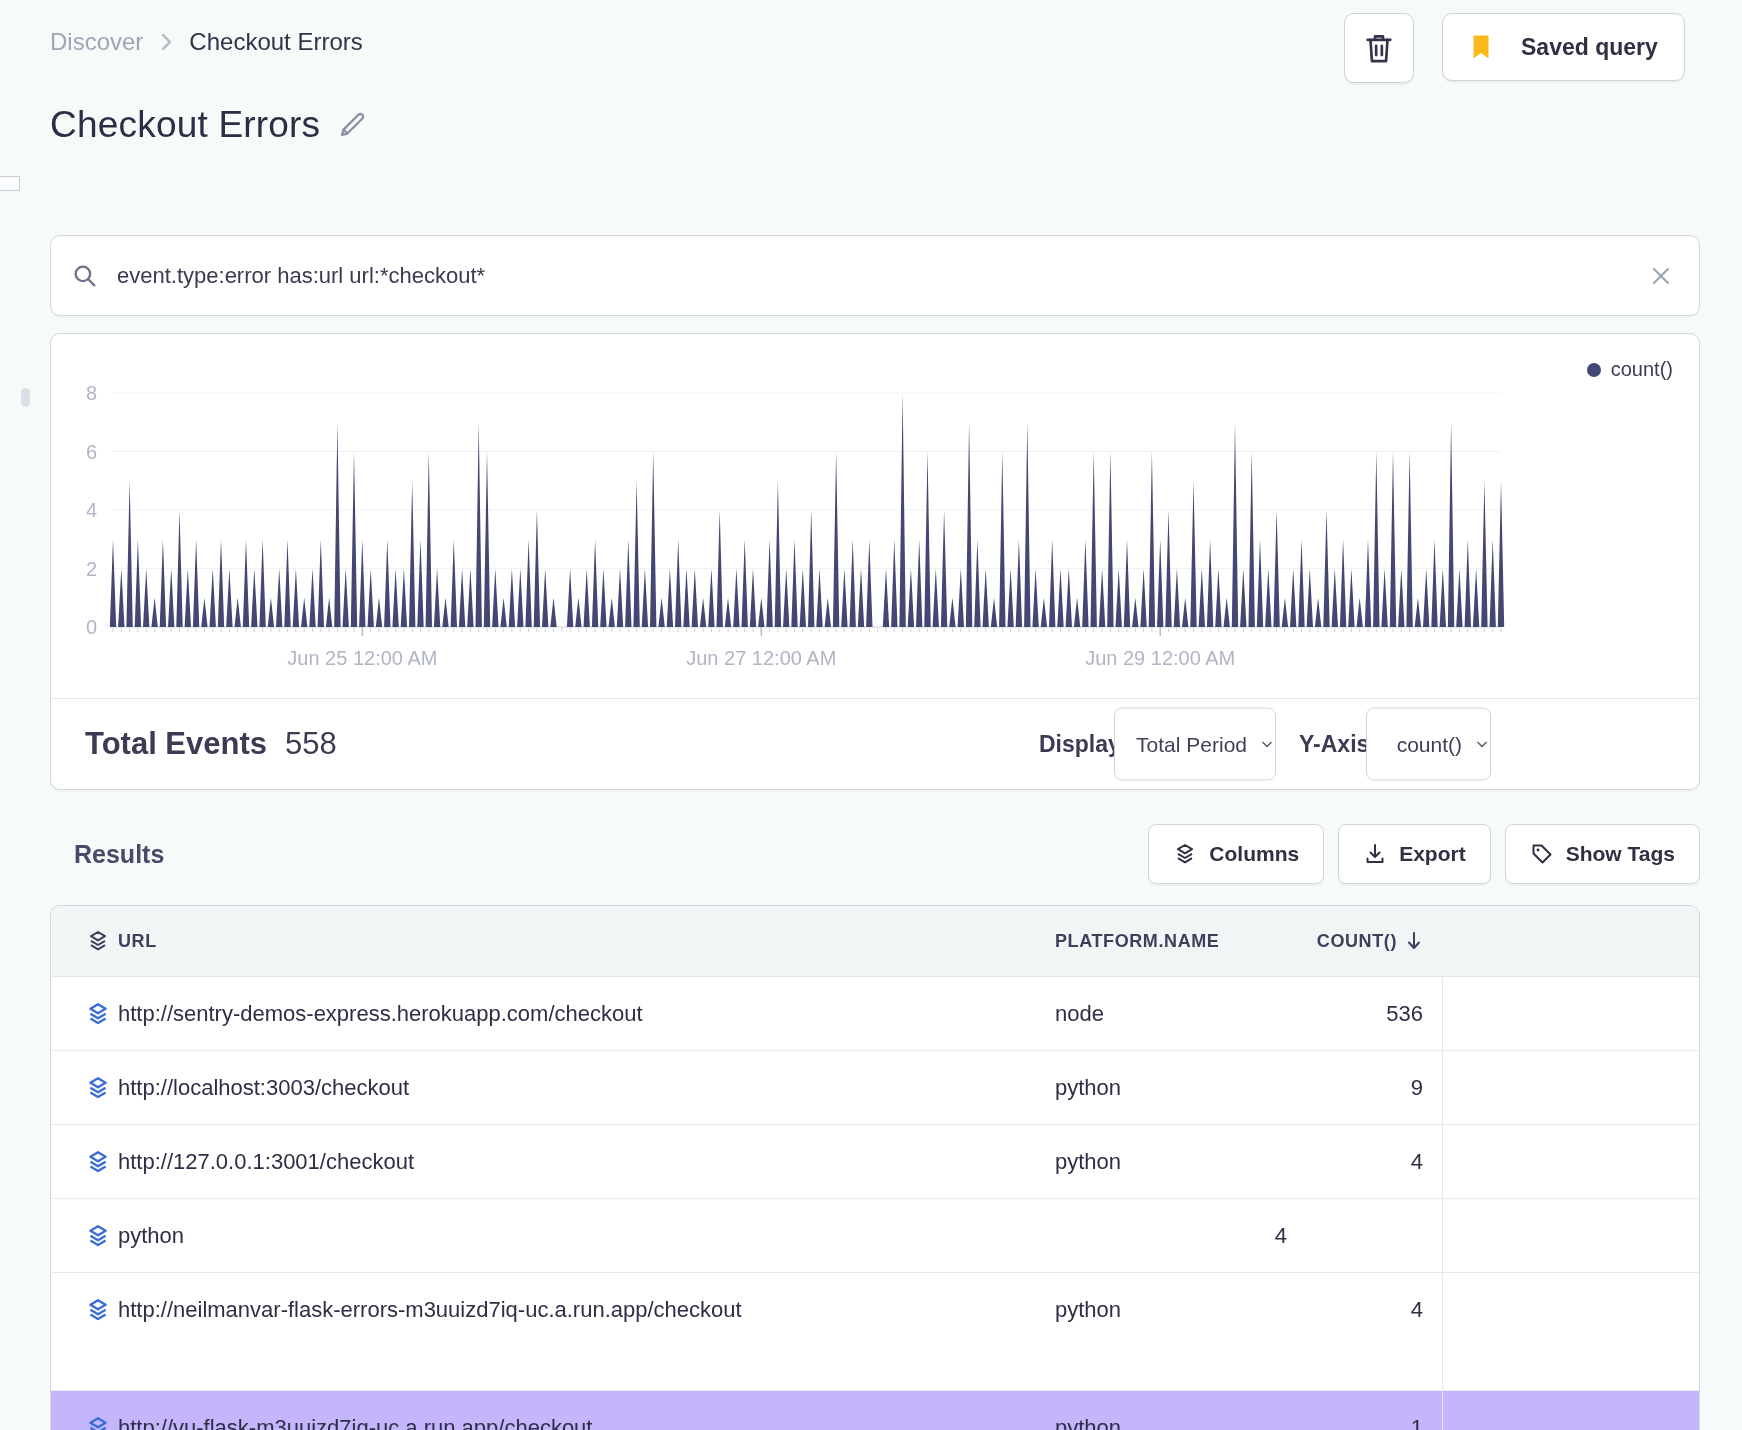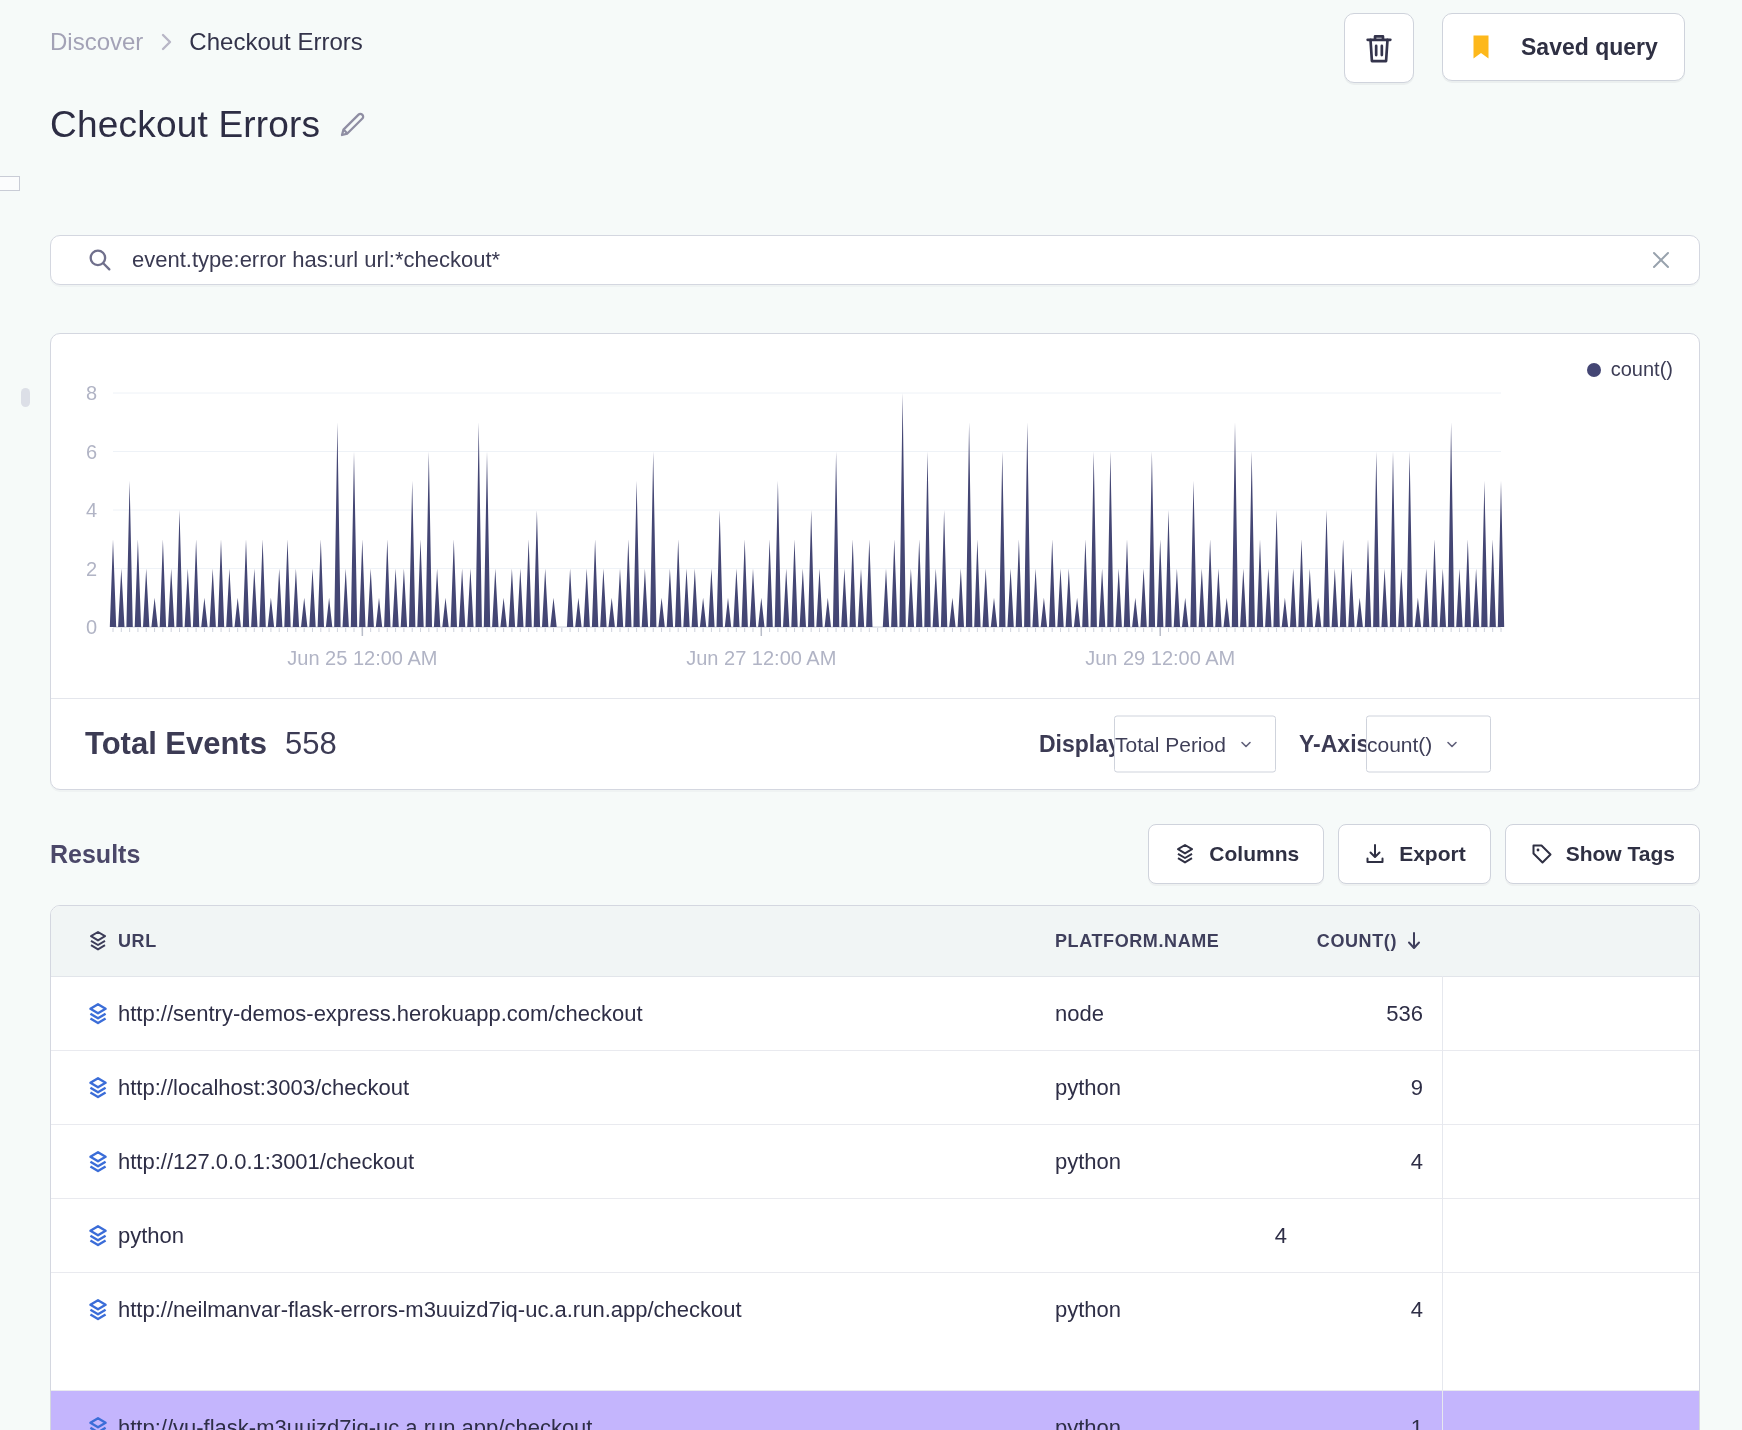--- a/index.html
+++ b/index.html
@@ -17,38 +17,38 @@
   .saved-btn{height:68px;display:flex;align-items:center;gap:28px;padding:0 26px;background:#fff;border:1px solid #cfd3dc;border-radius:10px;box-shadow:0 2px 0 rgba(40,30,60,.05);font-size:23px;font-weight:700;color:#2f3043;cursor:pointer;box-sizing:border-box;}
   .title-row{position:absolute;left:50px;top:104px;display:flex;align-items:center;gap:16px;}
   .page-title{font-size:37px;font-weight:400;color:#2d2d44;letter-spacing:.2px;}
 
   
   .edge-handle{position:absolute;left:0;top:176px;width:20px;height:15px;background:#fbfcfd;border:1px solid #c9ccd6;border-left:none;box-sizing:border-box;}
   .edge-pill{position:absolute;left:21px;top:388px;width:9px;height:19px;border-radius:5px;background:#dcdfe7;}
 
   
   .panel{position:absolute;left:50px;width:1650px;background:#fff;border:1px solid #d4d7e0;border-radius:10px;box-shadow:0 2px 0 rgba(40,30,60,.03);box-sizing:border-box;}
-  .search-panel{top:235px;height:50px;display:flex;align-items:center;padding:0 26px 0 35px;gap:18px;}
+  .search-panel{top:235px;height:81px;display:flex;align-items:center;padding:0 26px 0 20px;gap:18px;}
   .search-query{flex:1;font-size:22px;color:#3a3a52;white-space:nowrap;overflow:hidden;}
   .clear-btn{display:flex;align-items:center;justify-content:center;cursor:pointer;}
 
   .chart-panel{top:333px;height:457px;}
   .legend{position:absolute;top:24px;right:26px;display:flex;align-items:center;gap:10px;cursor:pointer;}
   .legend-dot{width:14px;height:14px;border-radius:50%;background:#444674;}
   .legend-label{font-size:20px;color:#3c3c55;}
   #chart-svg{position:absolute;left:0;top:0;}
   .chart-footer{position:absolute;left:0;right:0;top:364px;bottom:0;border-top:1px solid #e4e6ec;}
   .total-events{position:absolute;left:34px;top:50%;transform:translateY(-50%);display:flex;align-items:baseline;gap:18px;font-size:31px;color:#3c3b54;}
   .total-label{font-weight:700;}
   .ctl-label{position:absolute;top:50%;transform:translateY(-50%);font-size:23px;font-weight:700;color:#3c3b54;}
-  .dropdown{position:absolute;top:50%;transform:translateY(-50%);height:57px;display:flex;align-items:center;justify-content:flex-start;gap:12px;background:#fff;border:1px solid #cfd3dc;border-radius:3px;font-size:21px;font-weight:500;color:#3f3f58;cursor:pointer;box-sizing:border-box;}
+  .dropdown{position:absolute;top:50%;transform:translateY(-50%);height:73px;display:flex;align-items:center;justify-content:flex-end;gap:12px;background:#fff;border:1px solid #cfd3dc;border-radius:8px;font-size:21px;font-weight:500;color:#3f3f58;cursor:pointer;box-sizing:border-box;}
 
   
   .results-row{position:absolute;left:50px;top:824px;width:1650px;display:flex;align-items:center;justify-content:space-between;}
-  .results-title{font-size:25px;font-weight:700;color:#4b4869;}
+  .results-title{font-size:25px;font-weight:700;color:#4b4869;margin-left:24px;}
   .small-buttons{display:flex;gap:14px;text-align:center;}
   .sm-btn{height:60px;display:flex;align-items:center;gap:12px;padding:0 24px;background:#fff;border:1px solid #cfd3dc;border-radius:8px;box-shadow:0 2px 0 rgba(40,30,60,.04);font-size:21px;font-weight:700;color:#2f3043;cursor:pointer;box-sizing:border-box;}
 
   
   .table-panel{top:905px;height:604px;overflow:hidden;}
   .tbl-grid{display:grid;grid-template-columns:26px 41px 1fr 249px 136px 259px;align-items:center;}
   .tbl-header{height:70px;background:#f1f5f5;border-bottom:1px solid #e2e5ea;font-size:18px;font-weight:700;letter-spacing:.6px;color:#3f3f5c;}
   .tbl-header .hcell{display:flex;align-items:center;}
   .count-h{justify-content:flex-end;padding-right:17px;gap:8px;}
   .tbl-row{height:73px;font-size:22px;color:#2e2e46;}

